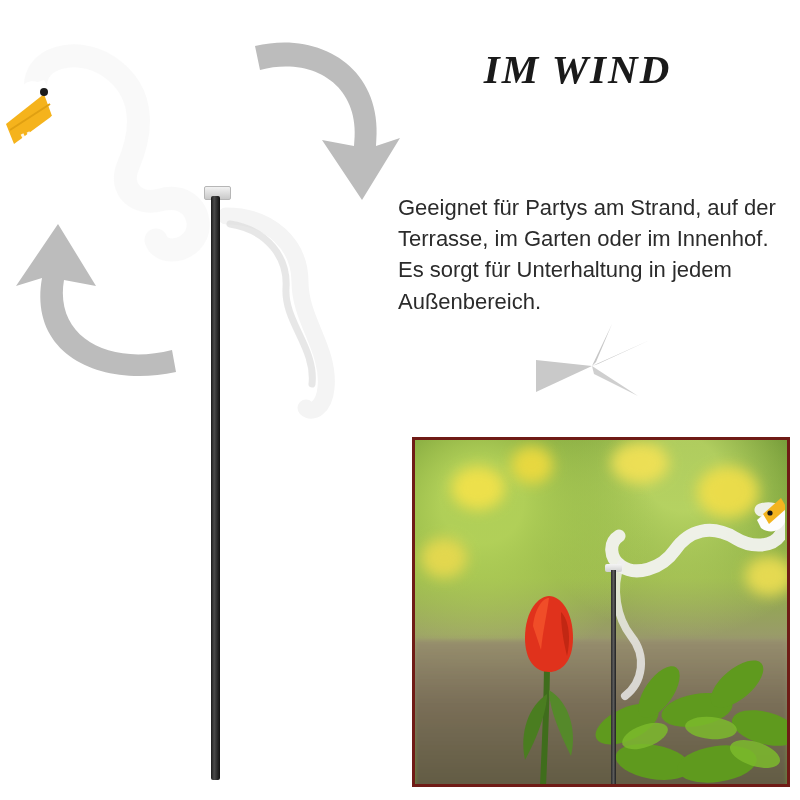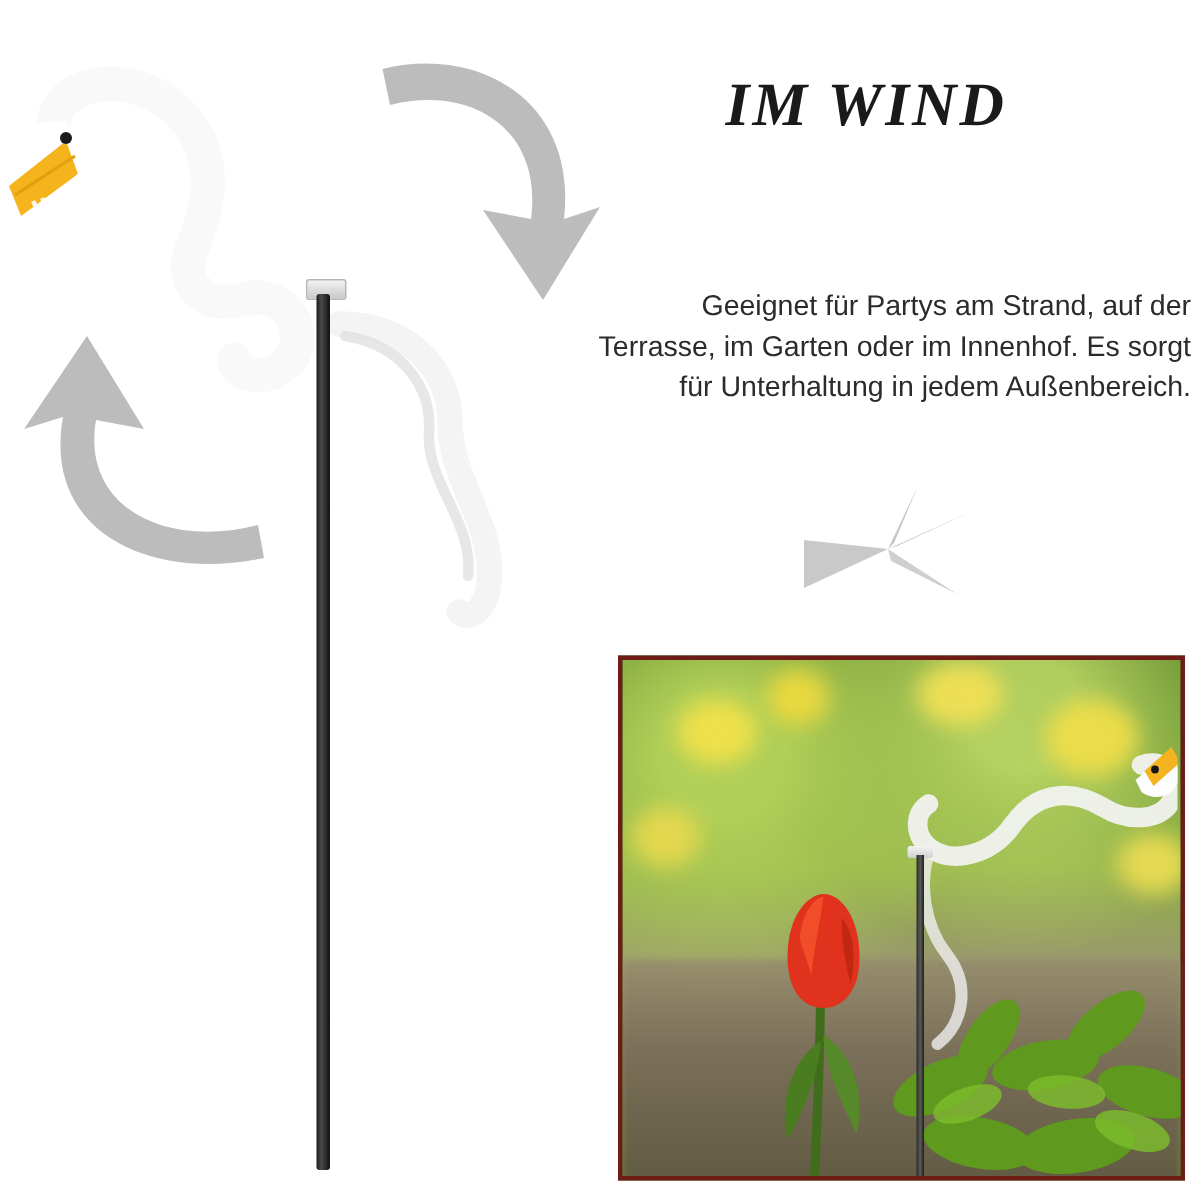--- a/index.html
+++ b/index.html
@@ -75,22 +75,22 @@
     font-size: 41px;
     line-height: 1.35;
     letter-spacing: 2px;
     color: #1a1a1a;
   }
   #subcopy {
     position: absolute;
     left: 398px;
     top: 192px;
     width: 396px;
-    text-align: right;
-    font-size: 19px;
+    text-align: left;
+    font-size: 22px;
     line-height: 1.42;
     color: #2b2b2b;
   }
 
   
   #pinwheel {
     position: absolute;
     left: 528px;
     top: 318px;
     width: 130px;

